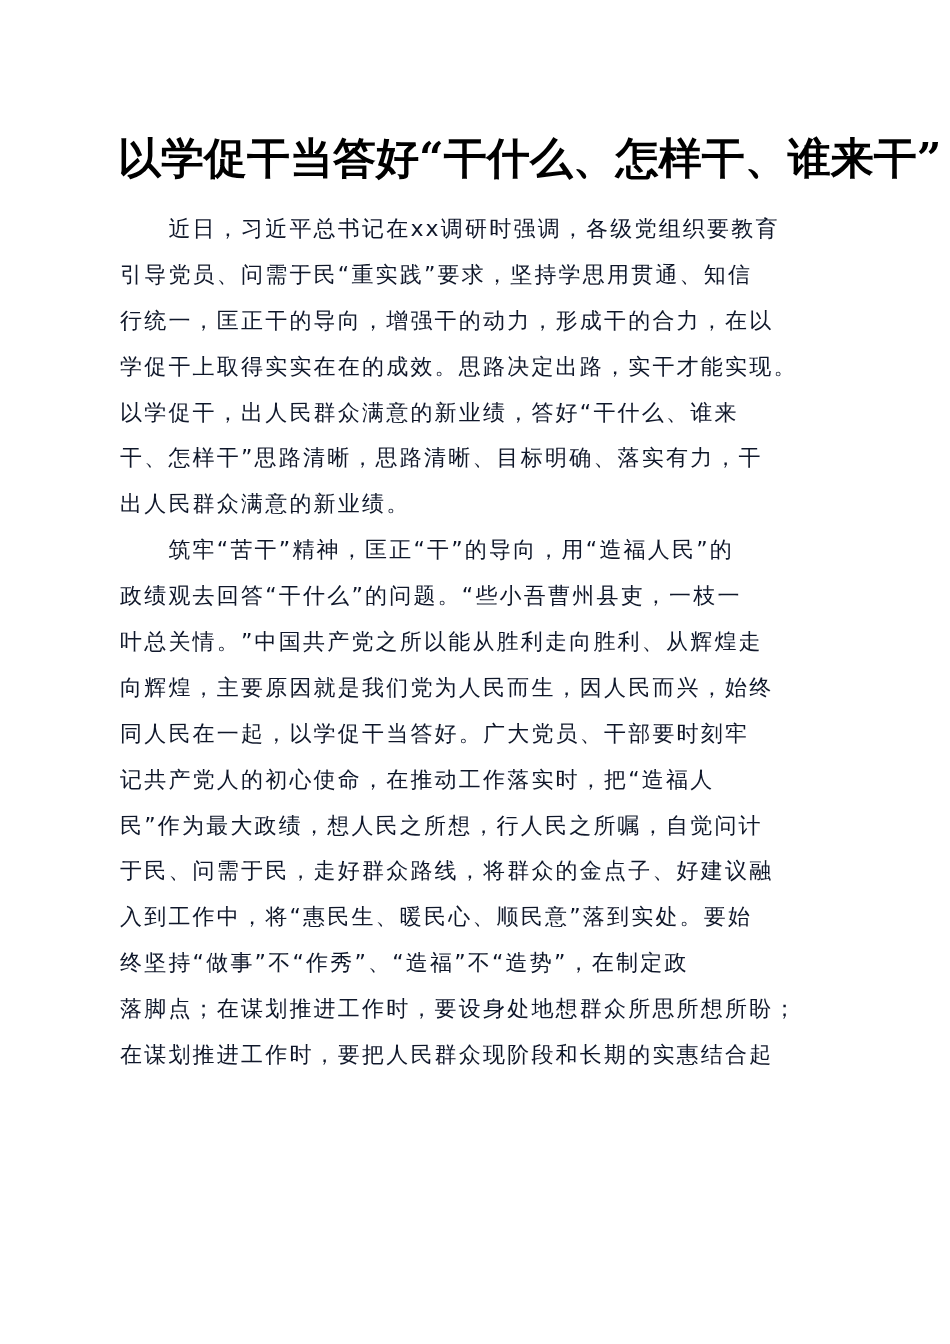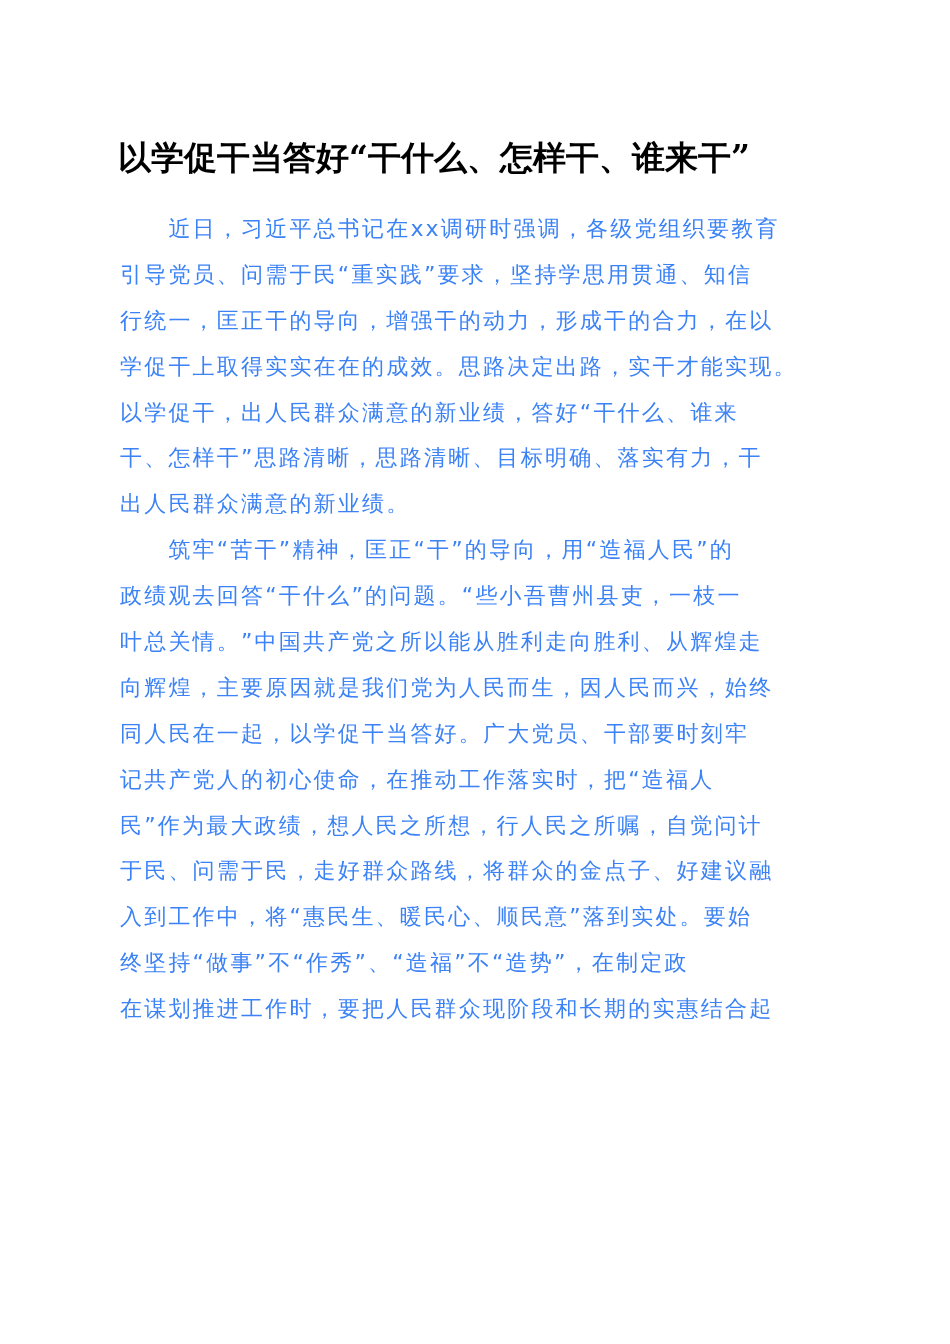--- a/index.html
+++ b/index.html
@@ -1,27 +1,27 @@
 <!DOCTYPE html>
 <html><head>
   <meta charset="utf-8">
   <style>
     html, body { margin: 0; padding: 0; background: #ffffff; }
     body { width: 950px; height: 1344px; position: relative; overflow: hidden; }
     .page { position: absolute; left: 0; top: 0; width: 950px; height: 1344px; background: #fff; }
     .title {
       position: absolute; left: 118px; top: 136px; width: 720px;
       font-family: "DejaVu Serif", "Liberation Serif", serif;
-      font-weight: bold; font-size: 33px; line-height: 44px; color: #000;
+      font-weight: bold; font-size: 43px; line-height: 44px; color: #000;
       white-space: nowrap; letter-spacing: 0px;
     }
     .body {
       position: absolute; left: 120px; top: 206px; width: 720px;
       font-family: "DejaVu Sans", "Liberation Sans", sans-serif;
-      font-size: 22px; color: #3b82f6;
+      font-size: 22px; color: #0f172a;
     }
     .line {
       height: 45.9px; line-height: 45.9px; white-space: nowrap;
       letter-spacing: 2.2px;
     }
   </style>
 </head>
 <body>
 
 <div class="page">
@@ -41,16 +41,17 @@
       <div class="line">　　筑牢“苦干”精神，匡正“干”的导向，用“造福人民”的</div>
       <div class="line">政绩观去回答“干什么”的问题。“些小吾曹州县吏，一枝一</div>
       <div class="line">叶总关情。”中国共产党之所以能从胜利走向胜利、从辉煌走</div>
       <div class="line">向辉煌，主要原因就是我们党为人民而生，因人民而兴，始终</div>
       <div class="line">同人民在一起，以学促干当答好。广大党员、干部要时刻牢</div>
       <div class="line">记共产党人的初心使命，在推动工作落实时，把“造福人</div>
       <div class="line">民”作为最大政绩，想人民之所想，行人民之所嘱，自觉问计</div>
       <div class="line">于民、问需于民，走好群众路线，将群众的金点子、好建议融</div>
       <div class="line">入到工作中，将“惠民生、暖民心、顺民意”落到实处。要始</div>
       <div class="line">终坚持“做事”不“作秀”、“造福”不“造势”，在制定政</div>
+      <div class="line">落脚点；在谋划推进工作时，要设身处地想群众所思所想所盼；</div>
       <div class="line">在谋划推进工作时，要把人民群众现阶段和长期的实惠结合起</div>
     </div>
   </div>
 </div>
 
 </body></html>

